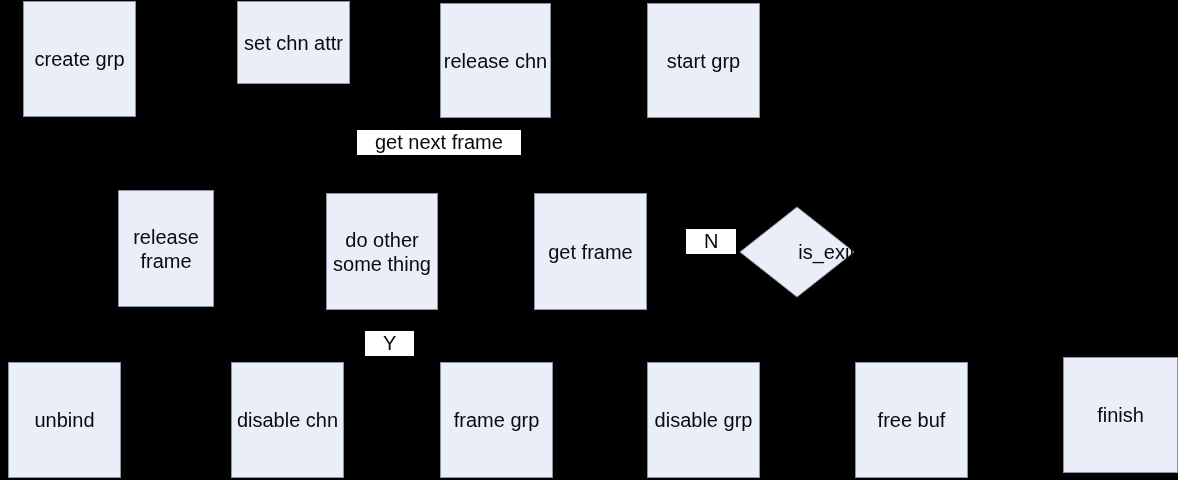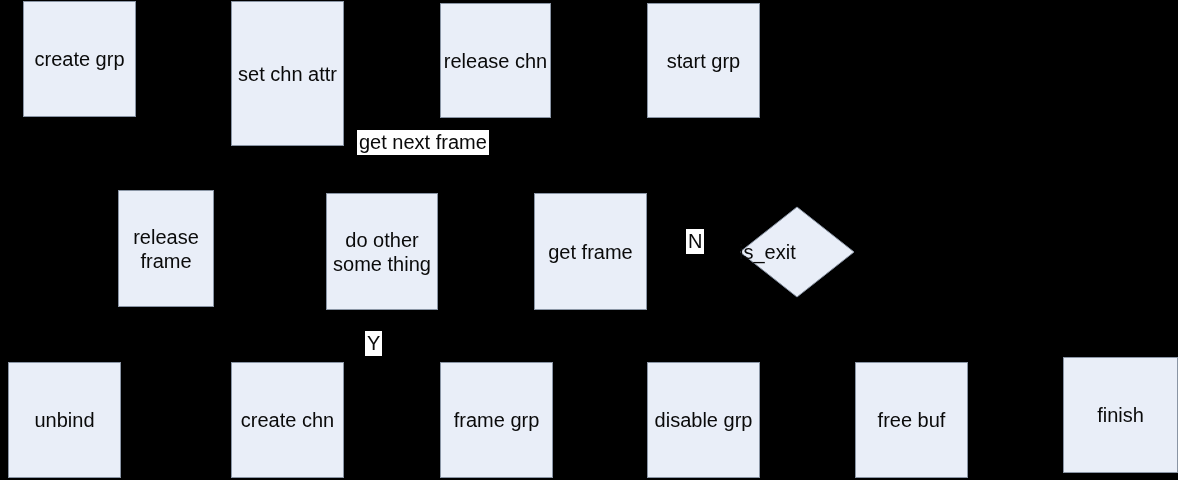--- a/index.html
+++ b/index.html
@@ -23,52 +23,52 @@
     color: var(--text-color, #000);
     font-size: 20px;
     line-height: 1.2;
   }
   .node .lbl { display: inline-block; }
   .node .lbl.narrow { max-width: 100px; }
   .decision {
     position: absolute;
     display: flex;
     align-items: center;
-    justify-content: flex-start;
+    justify-content: flex-end;
     text-align: center;
     color: var(--text-color, #000);
     font-size: 20px;
     line-height: 1.2;
   }
   .decision svg { position: absolute; inset: 0; }
   .decision polygon {
     fill: var(--node-fill, #e9eef8);
     stroke: var(--node-border, #8a95a5);
     stroke-width: 1;
   }
   .decision .lbl { position: relative; z-index: 1; }
   .edge-label {
     position: absolute;
     background: var(--edge-label-bg, #fff);
     color: var(--text-color, #000);
     font-size: 20px;
     line-height: 1.15;
-    padding: 1px 2px;
+    padding: 1px 18px;
     white-space: nowrap;
   }
 </style>
 </head>
 <body>
 
 <div id="stage">
 
   <div class="node" style="left:23px; top:1px; width:113px; height:116px">
     <span class="lbl">create grp</span>
   </div>
-  <div class="node" style="left:231px; top:1px; width:113px; height:145px">
+  <div class="node" style="left:237px; top:1px; width:113px; height:83px">
     <span class="lbl">set chn attr</span>
   </div>
   <div class="node" style="left:440px; top:3px; width:111px; height:115px">
     <span class="lbl">release chn</span>
   </div>
   <div class="node" style="left:647px; top:3px; width:113px; height:115px">
     <span class="lbl">start grp</span>
   </div>
 
   <div class="edge-label" style="left:357px; top:130px">get next frame</div>
@@ -91,21 +91,21 @@
     </svg>
     <span class="lbl">is_exit</span>
   </div>
 
   <div class="edge-label" style="left:365px; top:331px">Y</div>
 
   <div class="node" style="left:8px; top:362px; width:113px; height:116px">
     <span class="lbl">unbind</span>
   </div>
   <div class="node" style="left:231px; top:362px; width:113px; height:116px">
-    <span class="lbl">create chn</span>
+    <span class="lbl">disable chn</span>
   </div>
   <div class="node" style="left:440px; top:362px; width:113px; height:116px">
     <span class="lbl">frame grp</span>
   </div>
   <div class="node" style="left:647px; top:362px; width:113px; height:116px">
     <span class="lbl">disable grp</span>
   </div>
   <div class="node" style="left:855px; top:362px; width:113px; height:116px">
     <span class="lbl">free buf</span>
   </div>

